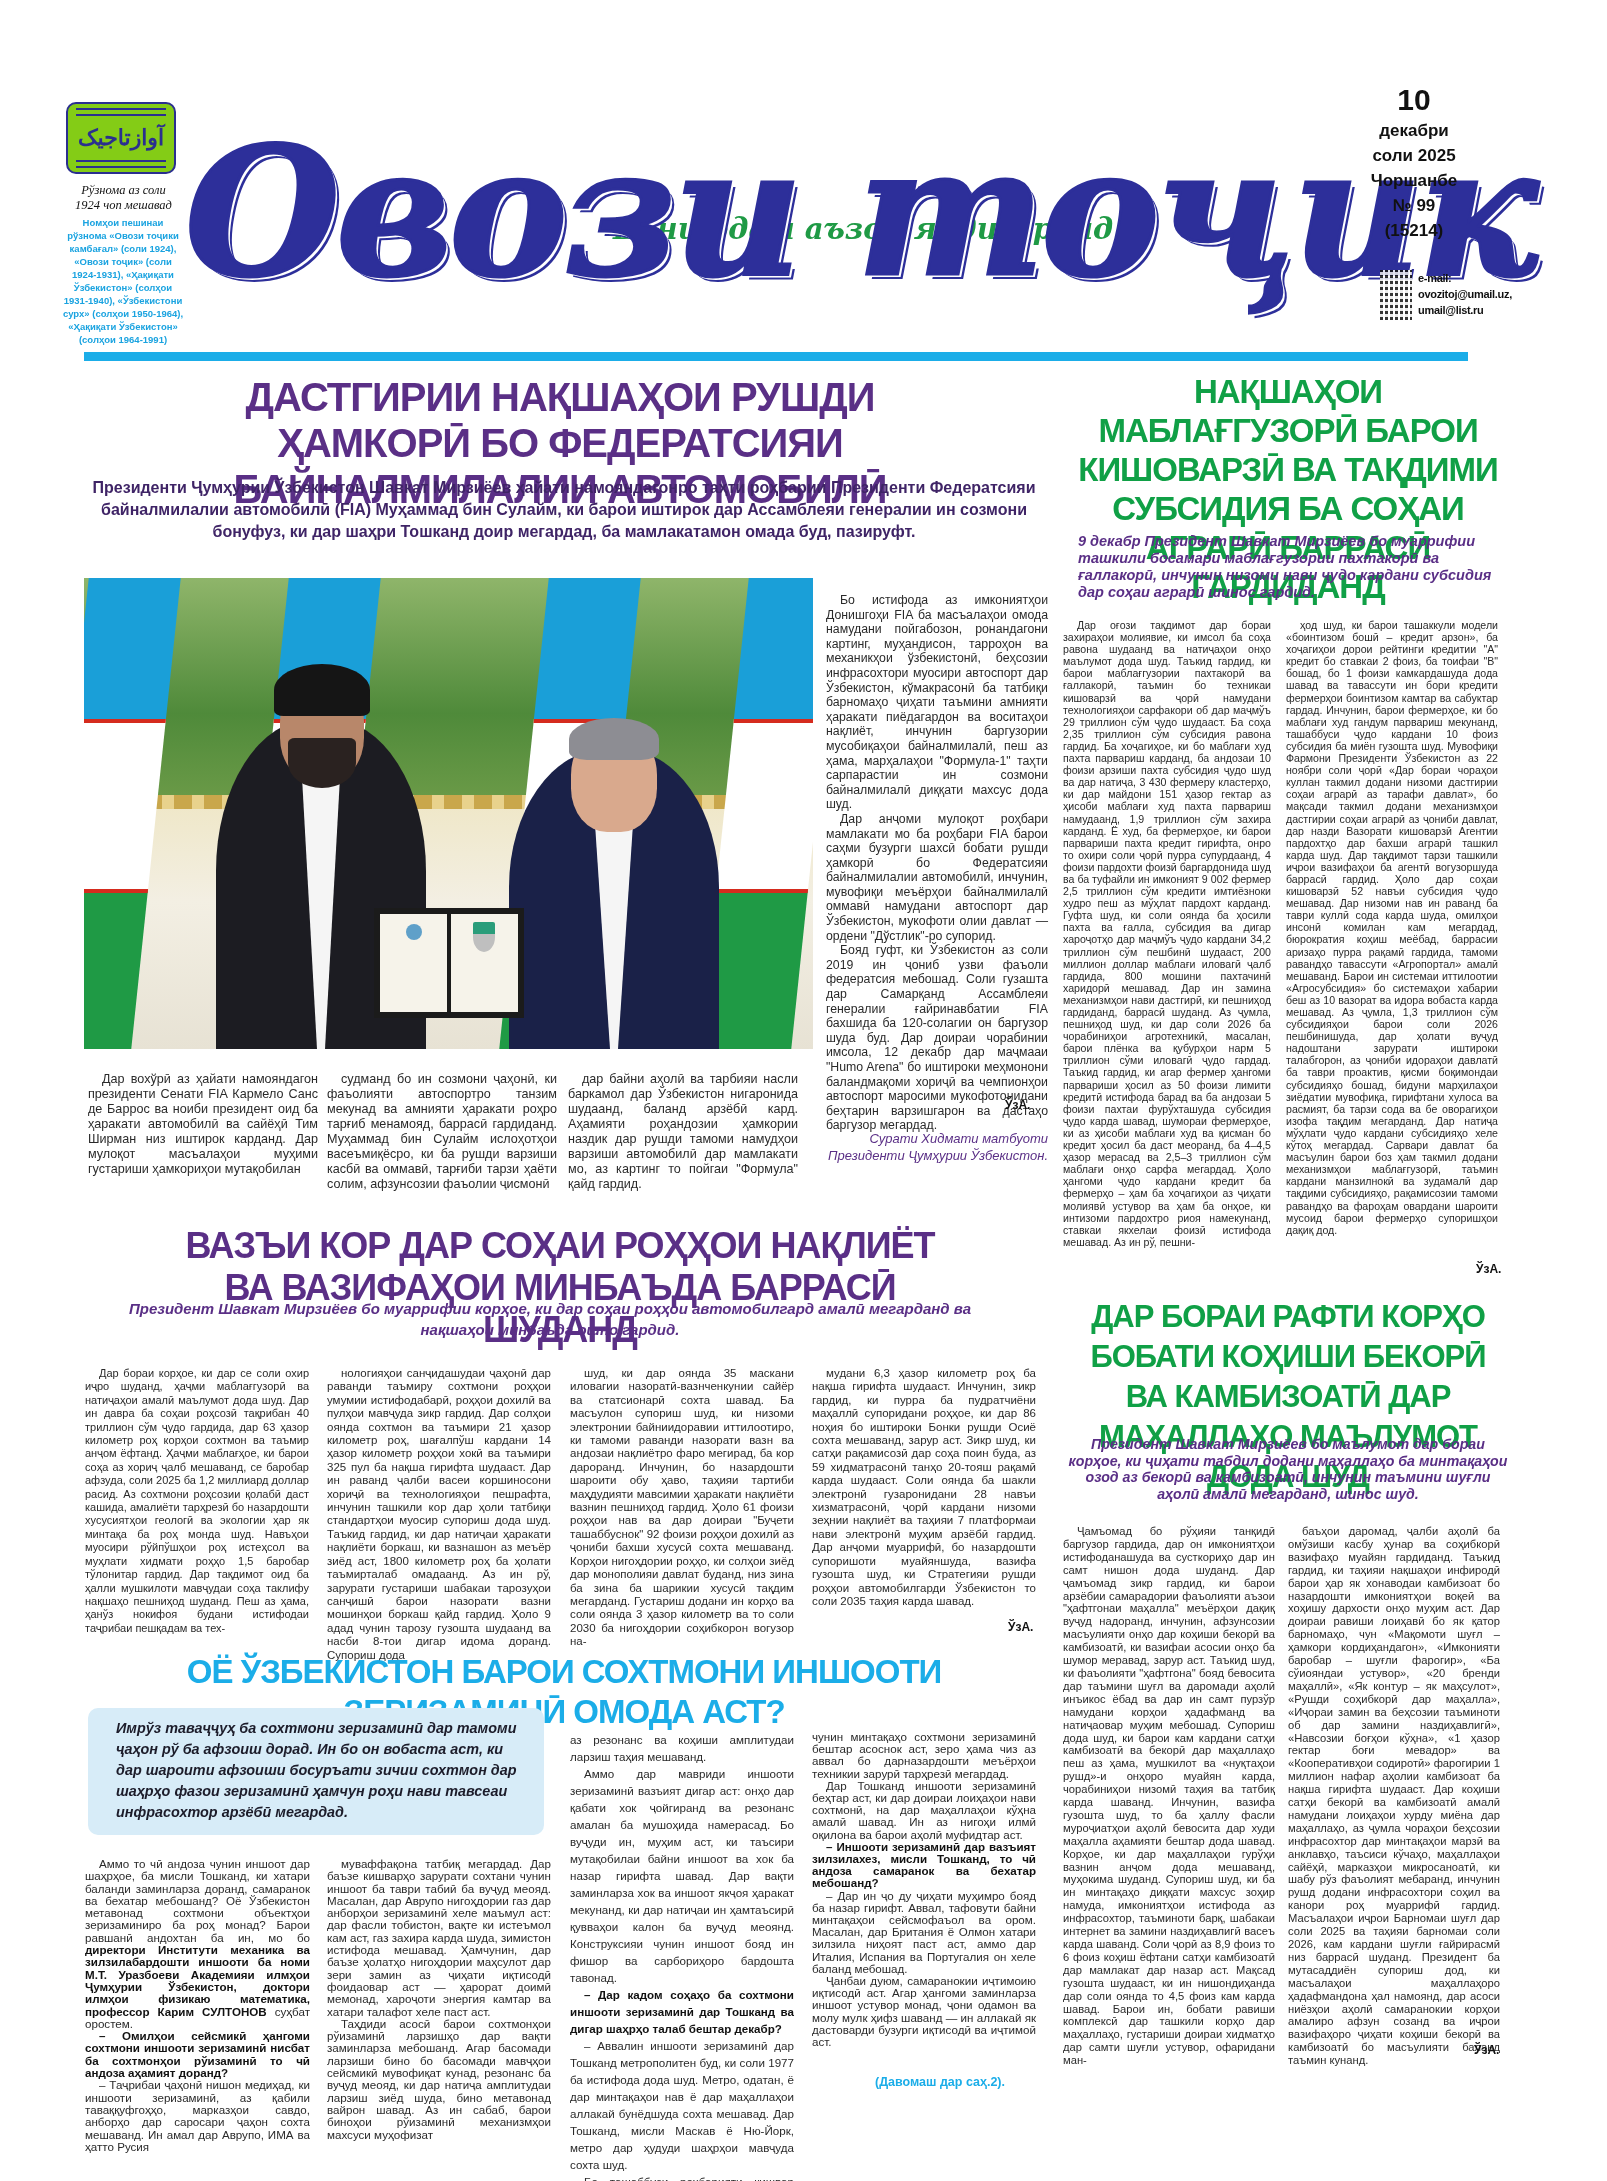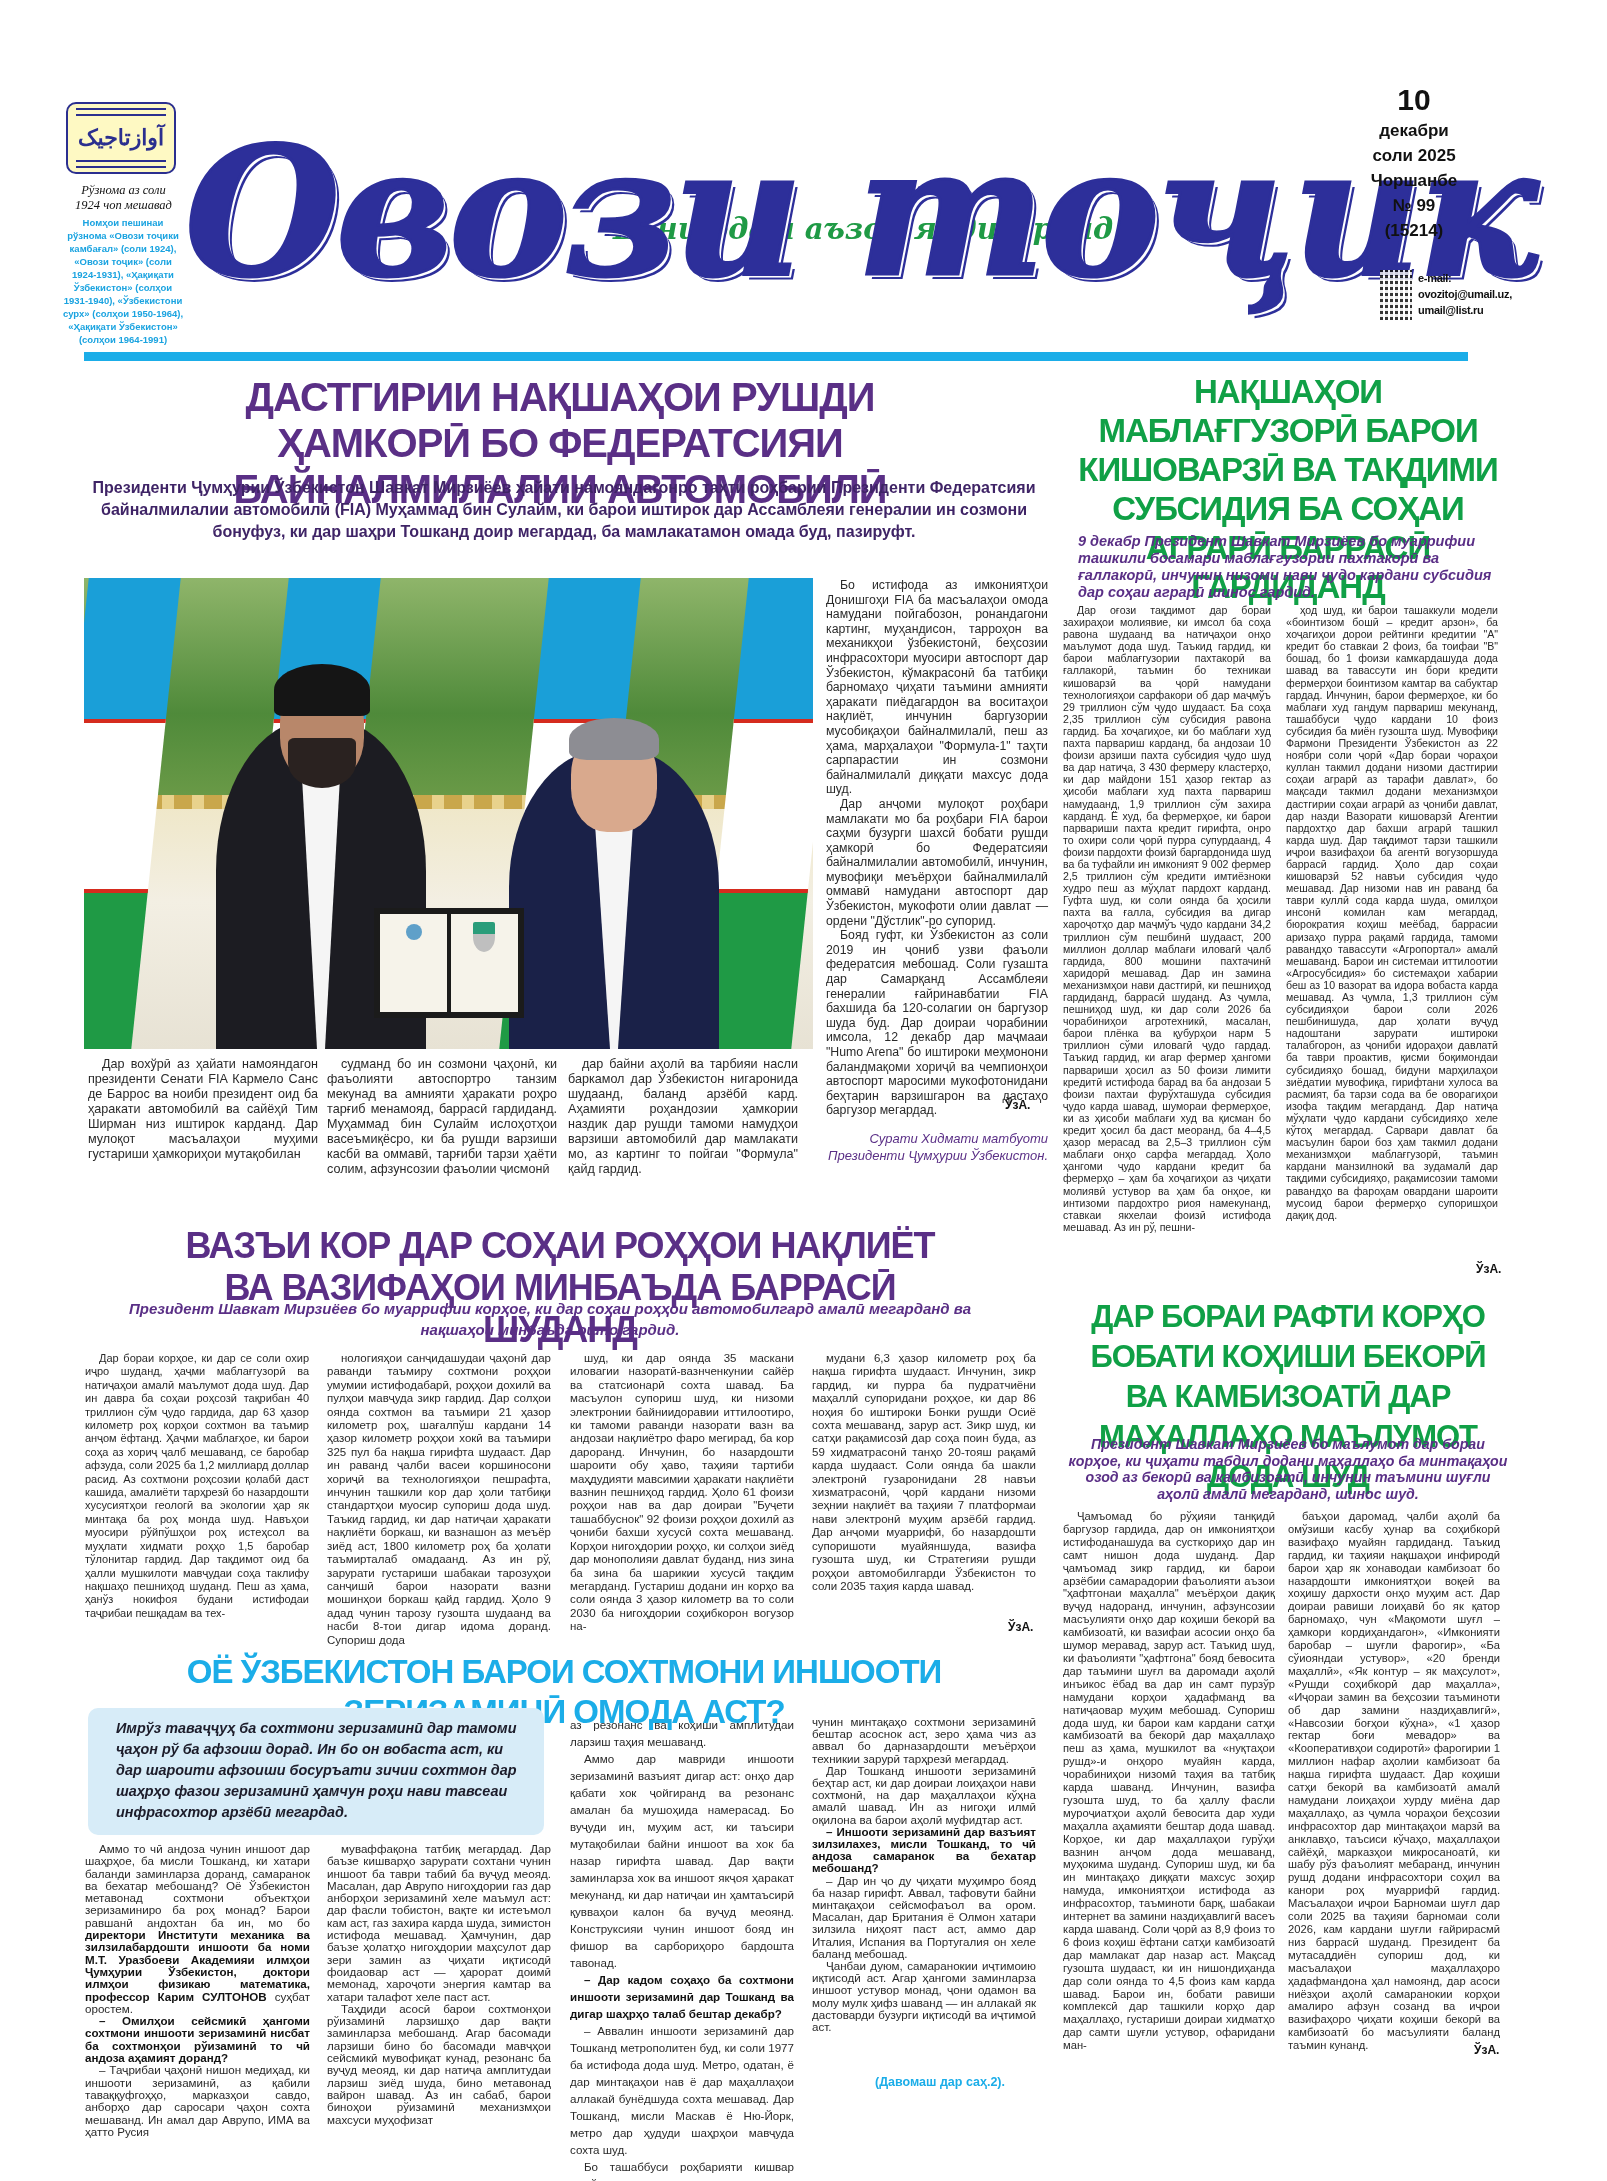--- a/index.html
+++ b/index.html
@@ -2,21 +2,21 @@
 <html><head>
 <meta charset="utf-8">
 <style>
   * { box-sizing: border-box; margin: 0; padding: 0; }
   html, body { width: 1607px; height: 2181px; background: #ffffff; overflow: hidden; }
   body { position: relative; font-family: "Liberation Sans", sans-serif; color: #222; }
 
   
   .masthead { position: absolute; left: 0; top: 0; width: 1607px; height: 355px; }
   .logo-box { position: absolute; left: 62px; top: 98px; width: 118px; height: 80px; }
-  .scroll { position: absolute; left: 4px; top: 4px; width: 110px; height: 72px; border: 2px solid #2b2f8f; border-radius: 10px 10px 10px 10px; background: #fef9c3; }
+  .scroll { position: absolute; left: 4px; top: 4px; width: 110px; height: 72px; border: 2px solid #2b2f8f; border-radius: 10px 10px 10px 10px; background: #84cc16; }
   .scroll::before, .scroll::after { content: ""; position: absolute; left: 8px; right: 8px; height: 4px; border-top: 2px solid #2b2f8f; border-bottom: 2px solid #2b2f8f; }
   .scroll::before { top: 4px; } .scroll::after { bottom: 4px; }
   .logo-arabic { position: absolute; left: 0; right: 0; top: 20px; text-align: center; font-family: "DejaVu Serif", serif; font-size: 22px; font-weight: bold; color: #2b2f8f; }
   .since { position: absolute; left: 66px; top: 183px; width: 115px; text-align: center; font-family: "Liberation Serif", serif; font-style: italic; font-size: 12.5px; line-height: 15px; color: #111; }
   .former-names { position: absolute; left: 62px; top: 216px; width: 122px; text-align: center; font-family: "Liberation Sans", sans-serif; font-weight: bold; font-size: 9.5px; line-height: 13px; color: #1aa3e0; }
 
   .brand { position: absolute; left: 185px; top: 110px; width: 1090px; height: 230px; }
   .brand-title { position: absolute; left: 0; top: -8px; font-family: "DejaVu Serif", serif; font-style: italic; font-weight: bold; font-size: 178px; line-height: 220px; letter-spacing: -4px; color: #2d2f9a; -webkit-text-stroke: 3px #2d2f9a; text-shadow: 0 0 0 #fff, 3px 3px 0 #ffffff, 5px 5px 0 #2d2f9a; white-space: nowrap; }
   .slogan { position: absolute; left: 428px; top: 102px; font-family: "DejaVu Serif", serif; font-style: italic; font-weight: bold; font-size: 29px; color: #1f9a45; white-space: nowrap; }
 
@@ -36,21 +36,21 @@
   
   .hl { position: absolute; font-family: "Liberation Sans", sans-serif; font-weight: bold; text-transform: uppercase; text-align: center; transform-origin: left top; letter-spacing: -1px; }
   .hl-purple { color: #5a2f86; }
   .hl-green { color: #10a046; }
   .hl-blue { color: #1bade8; }
 
   .lead { position: absolute; font-family: "Liberation Sans", sans-serif; font-weight: bold; text-align: center; color: #5a2f86; }
   .lead-italic { font-style: italic; }
 
   
-  .col { position: absolute; font-family: "Liberation Sans", sans-serif; font-size: 11.8px; line-height: 13.4px; color: #2a2a2a; text-align: justify; hyphens: auto; }
+  .col { position: absolute; font-family: "Liberation Sans", sans-serif; font-size: 11.8px; line-height: 13.4px; color: #2a2a2a; text-align: justify; hyphens: auto; margin-top: 15px; }
   .col p { text-indent: 14px; }
   .col b { color: #111; }
   .sig { position: absolute; font-family: "Liberation Sans", sans-serif; font-weight: bold; font-size: 12px; color: #111; }
   .caption { position: absolute; font-family: "Liberation Sans", sans-serif; font-style: italic; font-size: 13px; line-height: 17px; color: #5a2f86; text-align: right; }
 
   
   .photo { position: absolute; left: 84px; top: 578px; width: 729px; height: 471px; overflow: hidden; background: #d8d4c8; }
   .ph-garden { position: absolute; left: 0; top: 0; width: 100%; height: 48%; background: linear-gradient(180deg, #8fb56a 0%, #4f8a3a 60%, #6c9b48 100%); }
   .ph-wall { position: absolute; left: 0; top: 48%; width: 100%; height: 52%; background: linear-gradient(180deg, #efe7c8 0%, #f3efe3 40%, #e7e2d4 100%); }
   .ph-trim { position: absolute; left: 0; top: 46%; width: 100%; height: 14px; background: repeating-linear-gradient(90deg, #c9a74b 0 18px, #e8d28c 18px 30px); }

